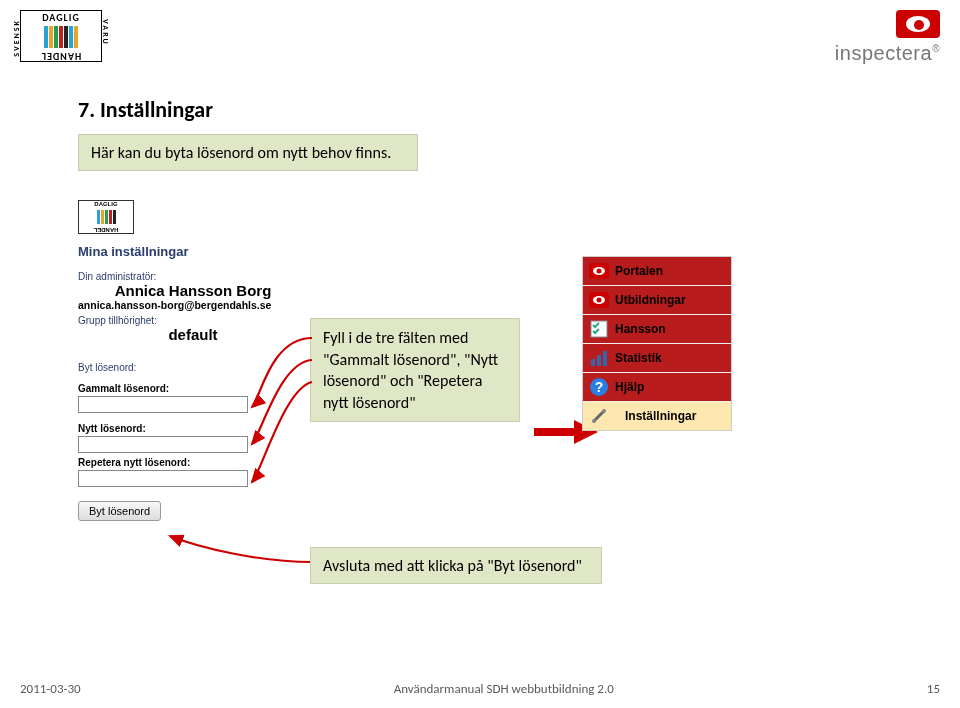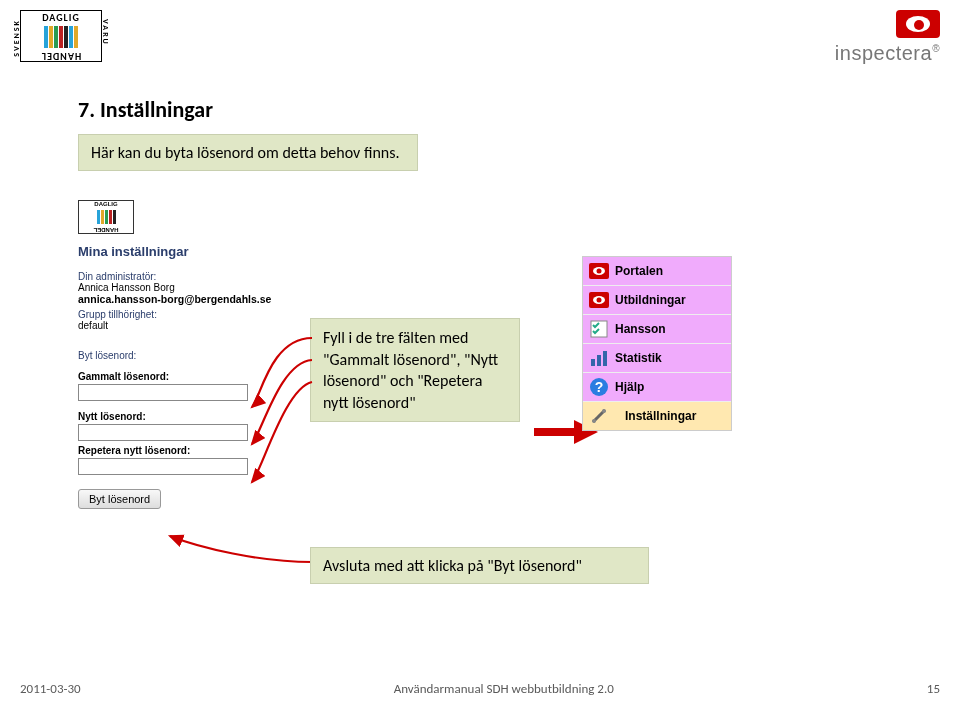--- a/index.html
+++ b/index.html
@@ -51,54 +51,54 @@
   }
   .callout {
     position: absolute;
     background: #e0e7c6;
     border: 1px solid #c8cfaf;
     padding: 8px 12px;
     font-size: 16px;
   }
   .callout-1 { left: 78px; top: 134px; width: 340px; }
   .callout-2 { left: 310px; top: 318px; width: 210px; line-height: 1.35; }
-  .callout-3 { left: 310px; top: 547px; width: 339px; }
+  .callout-3 { left: 310px; top: 547px; width: 292px; }
 
   
   .panel {
     position: absolute; left: 78px; top: 200px; width: 230px;
     font-family: Verdana, Arial, sans-serif;
     font-size: 10px;
   }
   .mini-logo {
     width: 56px; height: 34px; border: 1px solid #333; display: flex; flex-direction: column;
     margin-bottom: 6px;
   }
   .mini-logo .top { font-size: 6px; font-weight: bold; text-align: center;}
   .mini-logo .mid { flex:1; display:flex; justify-content:center; gap:1px; align-items:center;}
   .mini-logo .bar { width:3px; height:14px;}
   .mini-logo .bot { font-size:6px; font-weight:bold; text-align:center; transform:rotate(180deg);}
   .panel-heading { color: #2a3d6b; font-weight: bold; font-size: 13px; margin: 10px 0 12px; }
   .panel-label { color: #2a3d6b; font-size: 10px; margin-top: 4px; }
-  .panel-strong { font-weight: normal; font-size: 10px; }
+  .panel-strong { font-weight: bold; font-size: 15px; text-align: center; }
   .panel-email { font-weight: bold; font-size: 10.5px; }
   .panel input[type=text] {
     display:block; width: 170px; height: 17px; margin-top: 2px;
     border: 1px solid #888; font-size: 10px; padding: 1px 3px;
   }
   .panel .btn {
     margin-top: 14px; padding: 3px 10px; font-size: 11px;
     background: linear-gradient(#f8f8f8,#ddd); border:1px solid #999; border-radius:3px;
     cursor: pointer;
   }
 
   
   .menu {
     position: absolute; left: 582px; top: 256px; width: 150px;
-    border: 1px solid #ccc; background: #f0abfc;
+    border: 1px solid #ccc; background: #b91c1c;
     font-family: Verdana, Arial, sans-serif;
   }
   .menu-item {
     display: flex; align-items: center; gap: 6px;
     padding: 4px 6px; border-bottom: 1px solid #eee;
     font-size: 12px; font-weight: bold;
   }
   .menu-item:last-child { border-bottom: none; background: #ffe8b0; gap: 16px; }
   .icon-box { width: 20px; height: 20px; display:flex; align-items:center; justify-content:center; }
 
@@ -131,21 +131,21 @@
     <div class="bot">HANDEL</div>
   </div>
   <div class="inspectera-logo">
     <span class="eye"></span><br>
     <span class="inspectera-text"><span>inspectera</span><sup>®</sup></span>
   </div>
 </div>
 
 <div class="page-title">7.  Inställningar</div>
 
-<div class="callout callout-1">Här kan du byta lösenord om detta behov finns.</div>
+<div class="callout callout-1">Här kan du byta lösenord om nytt behov finns.</div>
 
 <div class="panel">
   <div class="mini-logo">
     <div class="top">DAGLIG</div>
     <div class="mid">
       <div class="bar" style="background:#27a3d9"></div>
       <div class="bar" style="background:#e1a829"></div>
       <div class="bar" style="background:#2a9b52"></div>
       <div class="bar" style="background:#b22"></div>
       <div class="bar" style="background:#222"></div>

